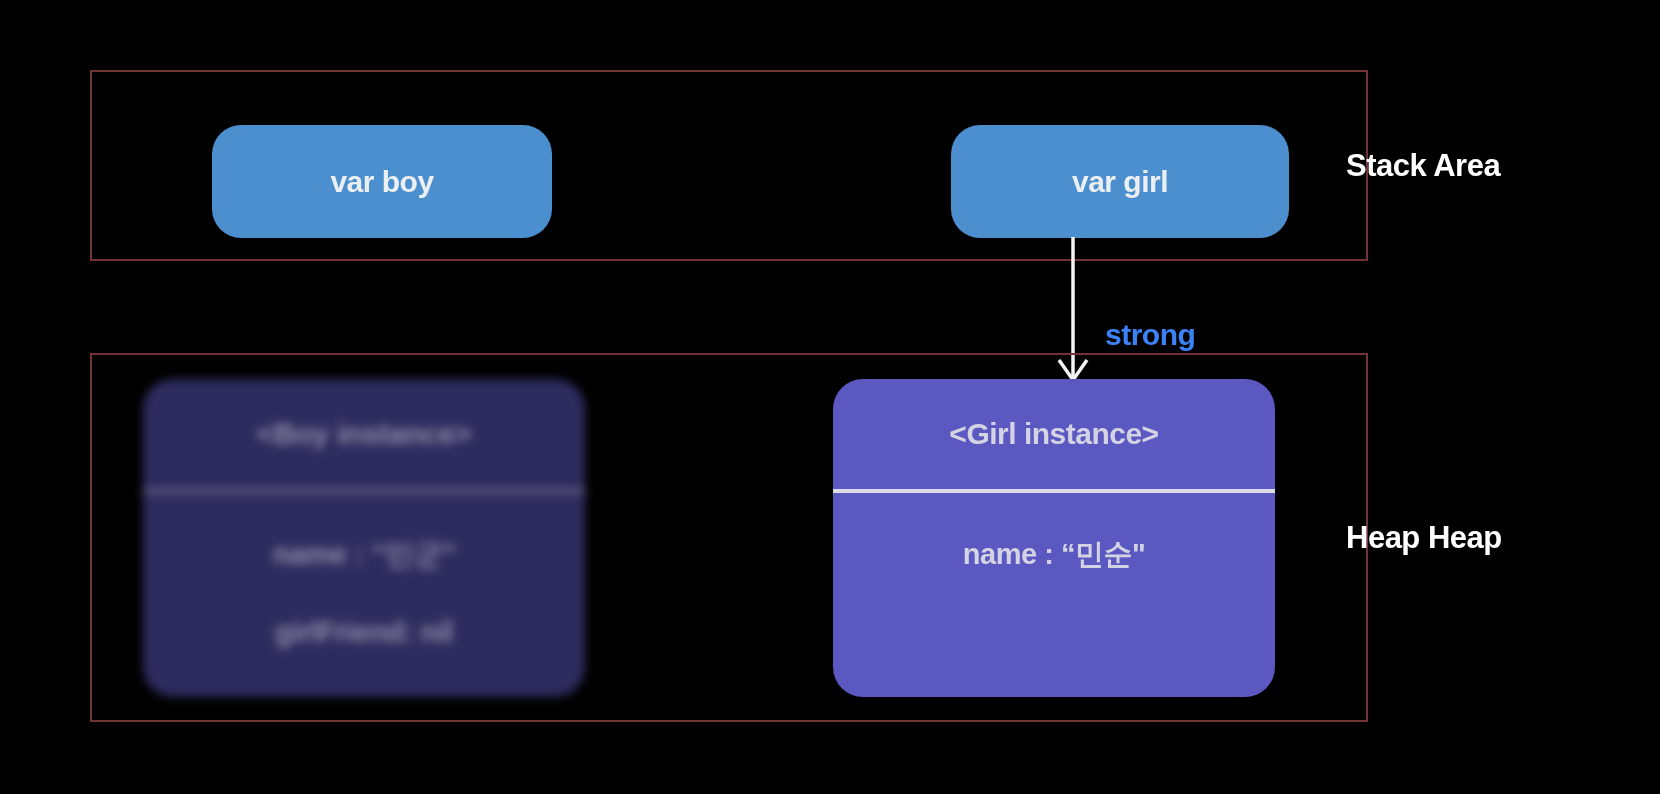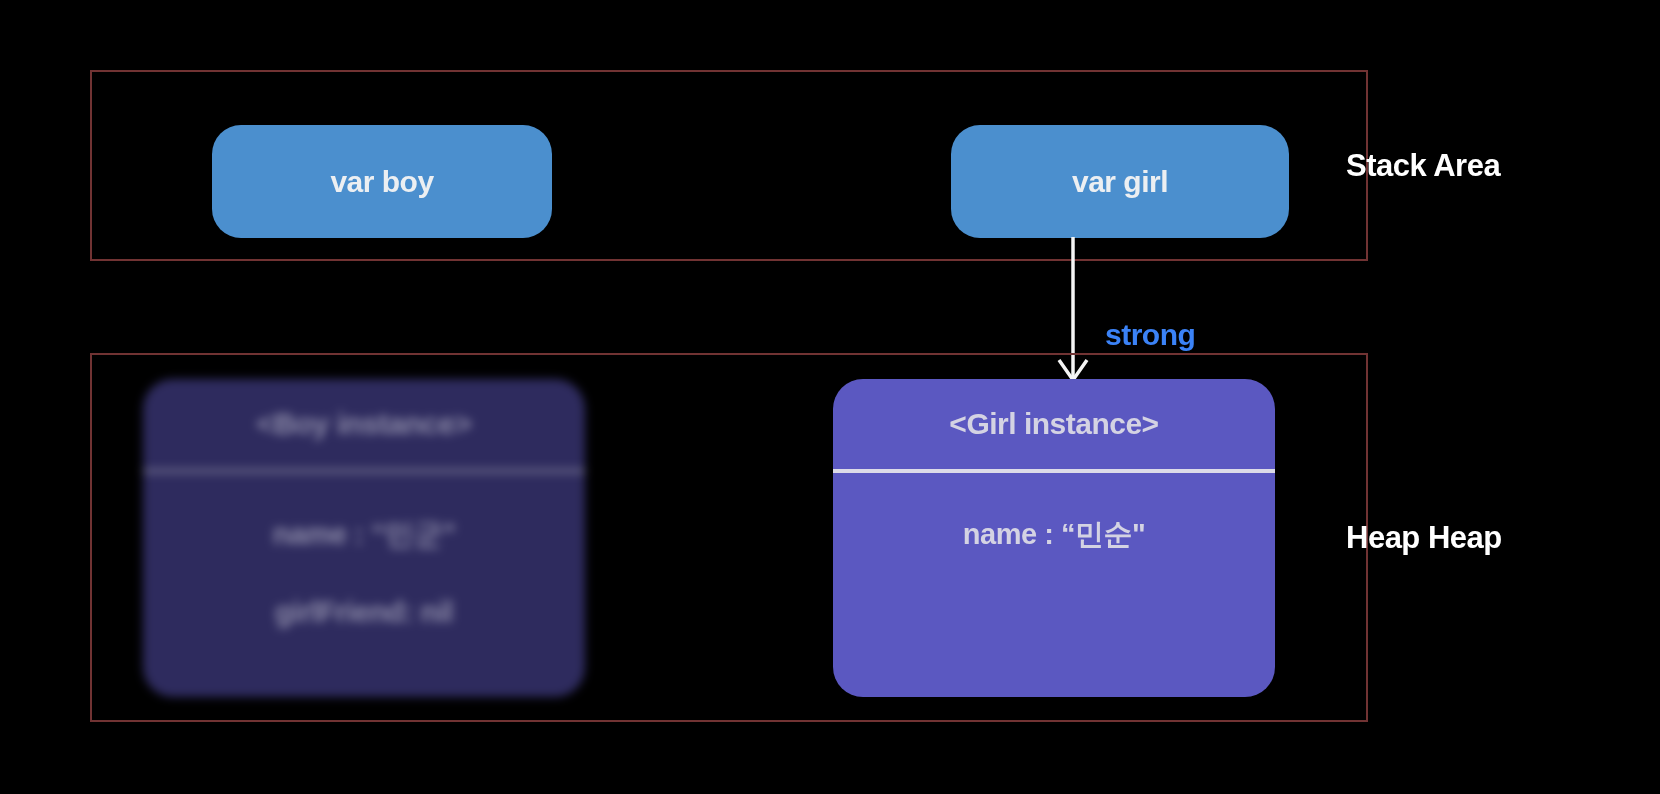--- a/index.html
+++ b/index.html
@@ -95,21 +95,21 @@
     background: #5b58c1;
     color: #d4d3e3;
   }
   .boy-instance {
     left: 143px;
     background: #2e2b5e;
     color: #8d8ba8;
     filter: blur(5px);
   }
   .instance-title {
-    height: 90px;
+    height: 110px;
     display: flex;
     align-items: center;
     justify-content: center;
     padding-top: 0;
     box-sizing: border-box;
     font-size: 30px;
     font-weight: bold;
     letter-spacing: -0.5px;
   }
   .instance-divider {

